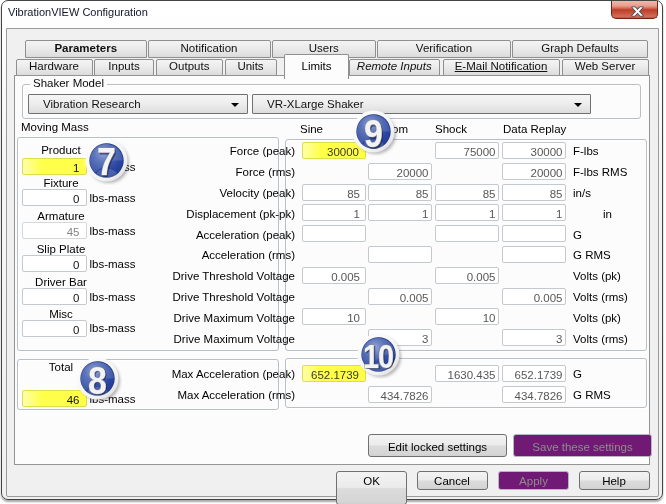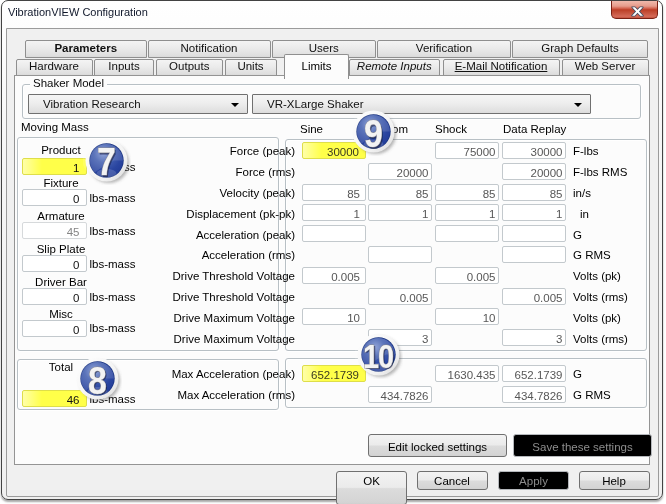--- a/index.html
+++ b/index.html
@@ -24,21 +24,21 @@
 .lab{position:absolute;font-size:11.5px;color:#000;white-space:nowrap;}
 .rlab{position:absolute;font-size:11.5px;color:#000;white-space:nowrap;text-align:right;}
 .clab{position:absolute;font-size:11.5px;color:#000;white-space:nowrap;text-align:center;}
 
 .combo{position:absolute;box-sizing:border-box;height:20px;border:1px solid #707070;border-radius:1px;background:linear-gradient(180deg,#f5f5f5,#eeeeee 45%,#e0e0e0 90%,#dbdbdb);font-size:11.5px;color:#111;line-height:18px;padding-left:14px;}
 .carrow{position:absolute;width:0;height:0;border-left:4px solid transparent;border-right:4px solid transparent;border-top:4px solid #000;top:8px;}
 
 .btn{position:absolute;box-sizing:border-box;border:1px solid #707070;border-radius:3px;background:linear-gradient(180deg,#f3f3f3,#ebebeb 48%,#dcdcdc 52%,#d4d4d4 95%,#cfcfcf);font-size:11.5px;color:#000;text-align:center;}
 .p5{padding-right:5px !important;}
 .p6{padding-right:6px !important;}
-.btn.disb{border-color:#b5b8bc;background:#000000;color:#8d8d8d;}
+.btn.disb{border-color:#b5b8bc;background:#701a75;color:#8d8d8d;}
 </style></head>
 <body>
 <div id="win" class="abs"></div>
 <div id="title" class="abs">VibrationVIEW Configuration</div>
 <div id="close" class="abs">
     <svg width="45" height="17" viewBox="0 0 45 17" style="position:absolute;left:2.5px;top:2px;">
       <path d="M17.2 4.2 L19.9 4.2 L22.5 7.0 L25.1 4.2 L27.8 4.2 L23.9 8.4 L28.0 12.8 L25.3 12.8 L22.5 9.8 L19.7 12.8 L17.0 12.8 L21.1 8.4 Z" fill="#ffffff" stroke="#3f4e63" stroke-width="1.6" stroke-linejoin="round" paint-order="stroke"></path>
     </svg>
   </div>
 <div id="client" class="abs"></div>
@@ -134,21 +134,21 @@
 <div class="ibox" style="left:368px;top:183.6px;width:64px;">85</div>
 <div class="ibox" style="left:435px;top:183.6px;width:64px;">85</div>
 <div class="ibox" style="left:502px;top:183.6px;width:64px;">85</div>
 <div class="lab" style="left:573px;top:187px;">in/s</div>
 
 <div class="rlab" style="left:95px;top:207.8px;width:200px;">Displacement (pk-pk)</div>
 <div class="ibox p5" style="left:302px;top:204.4px;width:64px;">1</div>
 <div class="ibox" style="left:368px;top:204.4px;width:64px;">1</div>
 <div class="ibox" style="left:435px;top:204.4px;width:64px;">1</div>
 <div class="ibox" style="left:502px;top:204.4px;width:64px;">1</div>
-<div class="lab" style="left:580px;top:207.8px;text-align:center;">in</div>
+<div class="lab" style="left:603px;top:207.8px;text-align:center;">in</div>
 
 <div class="rlab" style="left:95px;top:228.6px;width:200px;">Acceleration (peak)</div>
 <div class="ibox" style="left:302px;top:225.2px;width:64px;"></div>
 <div class="ibox" style="left:435px;top:225.2px;width:64px;"></div>
 <div class="ibox" style="left:502px;top:225.2px;width:64px;"></div>
 <div class="lab" style="left:573px;top:228.6px;">G</div>
 
 <div class="rlab" style="left:95px;top:249.4px;width:200px;">Acceleration (rms)</div>
 <div class="ibox" style="left:368px;top:246px;width:64px;"></div>
 <div class="ibox" style="left:502px;top:246px;width:64px;"></div>

